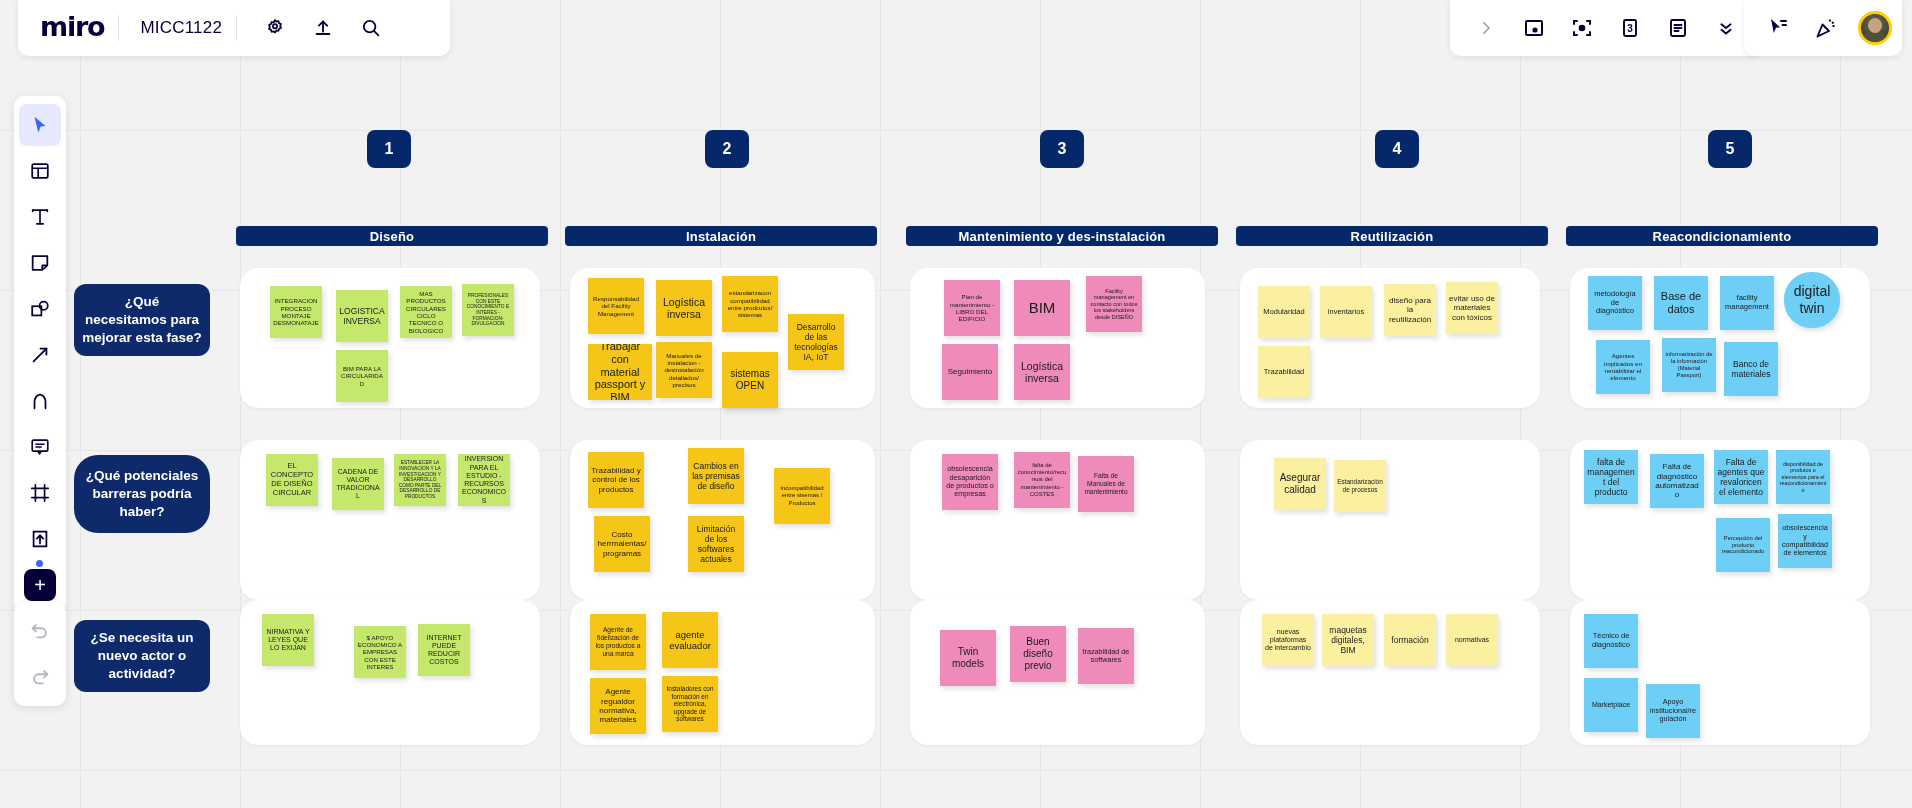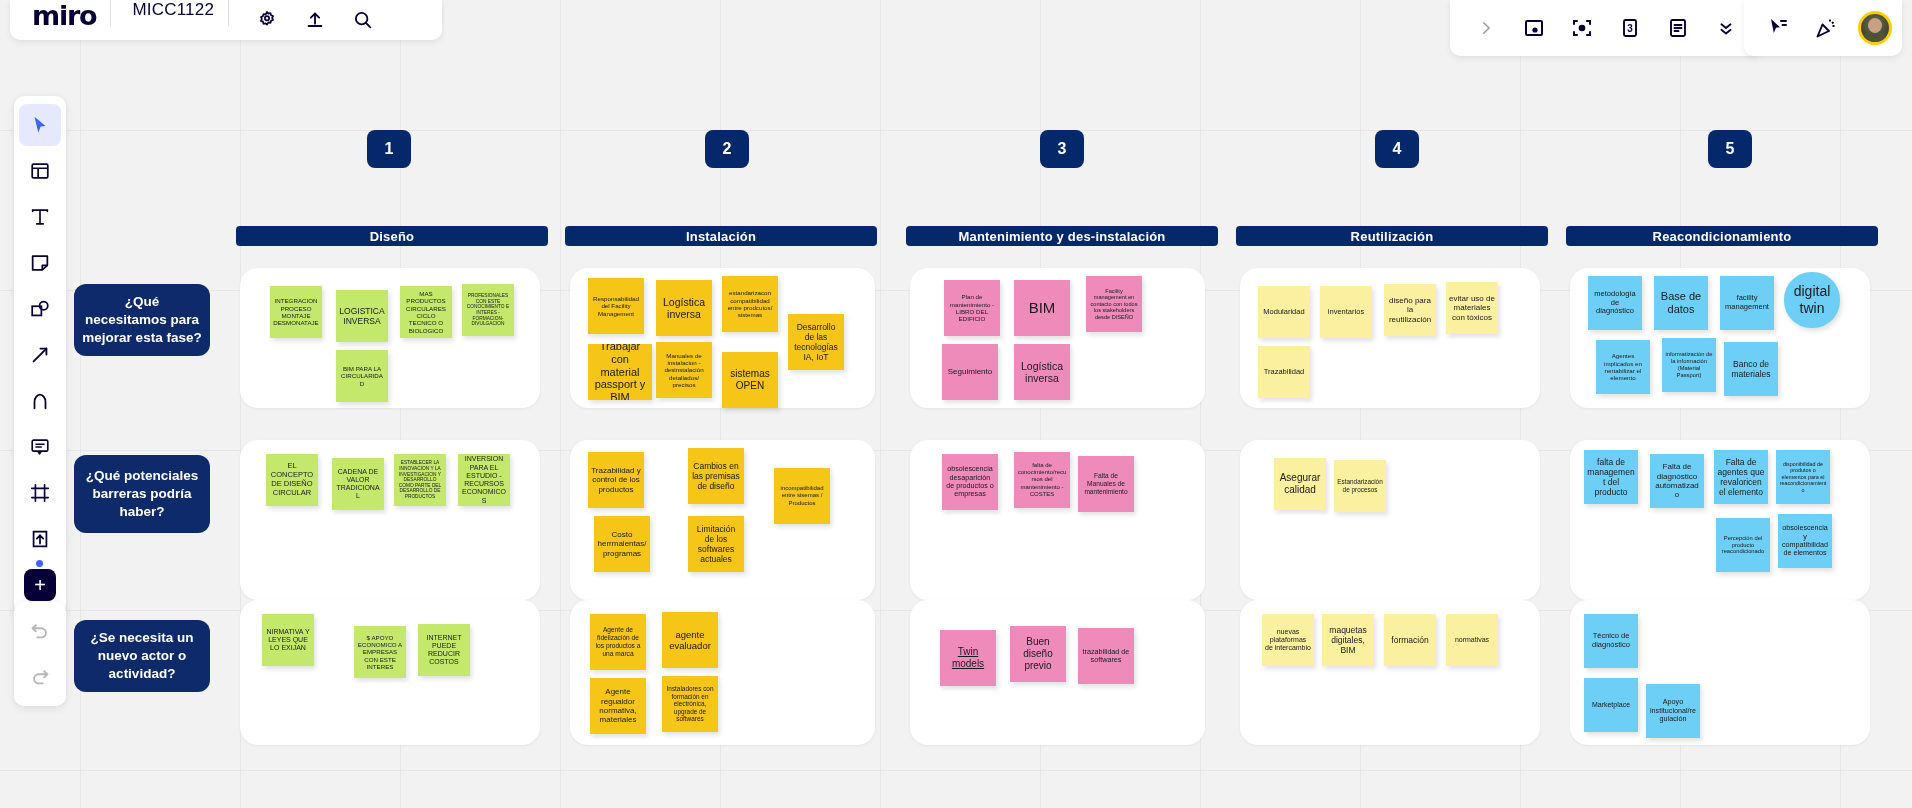--- a/index.html
+++ b/index.html
@@ -14,25 +14,25 @@
     background-color: #f2f2f2;
     background-image:
       linear-gradient(to right, #e6e6e6 1px, transparent 1px),
       linear-gradient(to bottom, #e6e6e6 1px, transparent 1px);
     background-size: 160px 160px;
     background-position: -80px -30px;
   }
 
   
   #topbar {
-    position: absolute; left: 10px; top: 0px;
-    height: 40px; width: 432px;
+    position: absolute; left: 18px; top: 0px;
+    height: 56px; width: 432px;
     background: #fff;
     border-radius: 0 0 10px 10px;
-    display: flex; align-items: flex-start;
+    display: flex; align-items: center;
     box-shadow: 0 2px 6px rgba(0,0,0,.08);
     z-index: 50;
   }
   .logo {
     font-family: "DejaVu Sans", sans-serif;
     font-weight: 700; font-size: 27px; color: #050038;
     letter-spacing: -1.2px; padding: 0 0 4px 22px;
   }
   .vsep { width:1px; height:26px; background:#e0e0e6; margin:0 14px; }
   .boardname { font-size: 17px; color: #050038; font-weight: 400; letter-spacing:.2px;margin-left:7px; }
@@ -310,21 +310,21 @@
       <div class="colhdr" style="left: 236px; top: 226px; width: 312px;">Diseño</div>
       <div class="numbadge" style="left: 705px; top: 130px;">2</div>
       <div class="colhdr" style="left: 565px; top: 226px; width: 312px;">Instalación</div>
       <div class="numbadge" style="left: 1040px; top: 130px;">3</div>
       <div class="colhdr" style="left: 906px; top: 226px; width: 312px;">Mantenimiento y des-instalación</div>
       <div class="numbadge" style="left: 1375px; top: 130px;">4</div>
       <div class="colhdr" style="left: 1236px; top: 226px; width: 312px;">Reutilización</div>
       <div class="numbadge" style="left: 1708px; top: 130px;">5</div>
       <div class="colhdr" style="left: 1566px; top: 226px; width: 312px;">Reacondicionamiento</div>
       <div class="rowlabel" style="top: 284px; height: 72px;">¿Qué necesitamos para mejorar esta fase?</div>
-      <div class="rowlabel" style="top: 455px; height: 78px;">¿Qué potenciales barreras podría haber?</div>
+      <div class="rowlabel" style="top: 455px; height: 78px; border-radius: 24px;">¿Qué potenciales barreras podría haber?</div>
       <div class="rowlabel" style="top: 620px; height: 72px;">¿Se necesita un nuevo actor o actividad?</div>
       <div class="cell" style="left: 240px; top: 268px; width: 300px; height: 140px;"></div>
       <div class="cell" style="left: 240px; top: 440px; width: 300px; height: 160px;"></div>
       <div class="cell" style="left: 240px; top: 600px; width: 300px; height: 145px;"></div>
       <div class="cell" style="left: 570px; top: 268px; width: 305px; height: 140px;"></div>
       <div class="cell" style="left: 570px; top: 440px; width: 305px; height: 160px;"></div>
       <div class="cell" style="left: 570px; top: 600px; width: 305px; height: 145px;"></div>
       <div class="cell" style="left: 910px; top: 268px; width: 295px; height: 140px;"></div>
       <div class="cell" style="left: 910px; top: 440px; width: 295px; height: 160px;"></div>
       <div class="cell" style="left: 910px; top: 600px; width: 295px; height: 145px;"></div>
@@ -495,21 +495,21 @@
       </div>
       <div class="note" style="left: 662px; top: 612px; width: 56px; height: 56px; font-size: 9.5px; background: rgb(245, 197, 24);">
         <span>agente evaluador</span>
       </div>
       <div class="note" style="left: 590px; top: 678px; width: 56px; height: 56px; font-size: 8px; background: rgb(245, 197, 24);">
         <span>Agente regualdor normativa, materiales</span>
       </div>
       <div class="note" style="left: 662px; top: 676px; width: 56px; height: 56px; font-size: 6.4px; background: rgb(245, 197, 24);">
         <span>Instaladores con formación en electrónica, upgrade de softwares</span>
       </div>
-      <div class="note" style="left: 940px; top: 630px; width: 56px; height: 56px; font-size: 10px; background: rgb(239, 139, 187); text-decoration: underline;">
+      <div class="note" style="left: 940px; top: 630px; width: 56px; height: 56px; font-size: 10px; background: rgb(239, 139, 187);">
         <span>Twin models</span>
       </div>
       <div class="note" style="left: 1010px; top: 626px; width: 56px; height: 56px; font-size: 10px; background: rgb(239, 139, 187);">
         <span>Buen diseño previo</span>
       </div>
       <div class="note" style="left: 1078px; top: 628px; width: 56px; height: 56px; font-size: 7.2px; background: rgb(239, 139, 187);">
         <span>trazabilidad de softwares</span>
       </div>
       <div class="note" style="left: 1262px; top: 614px; width: 52px; height: 52px; font-size: 7px; background: rgb(250, 240, 160);">
         <span>nuevas plataformas de intercambio</span>

